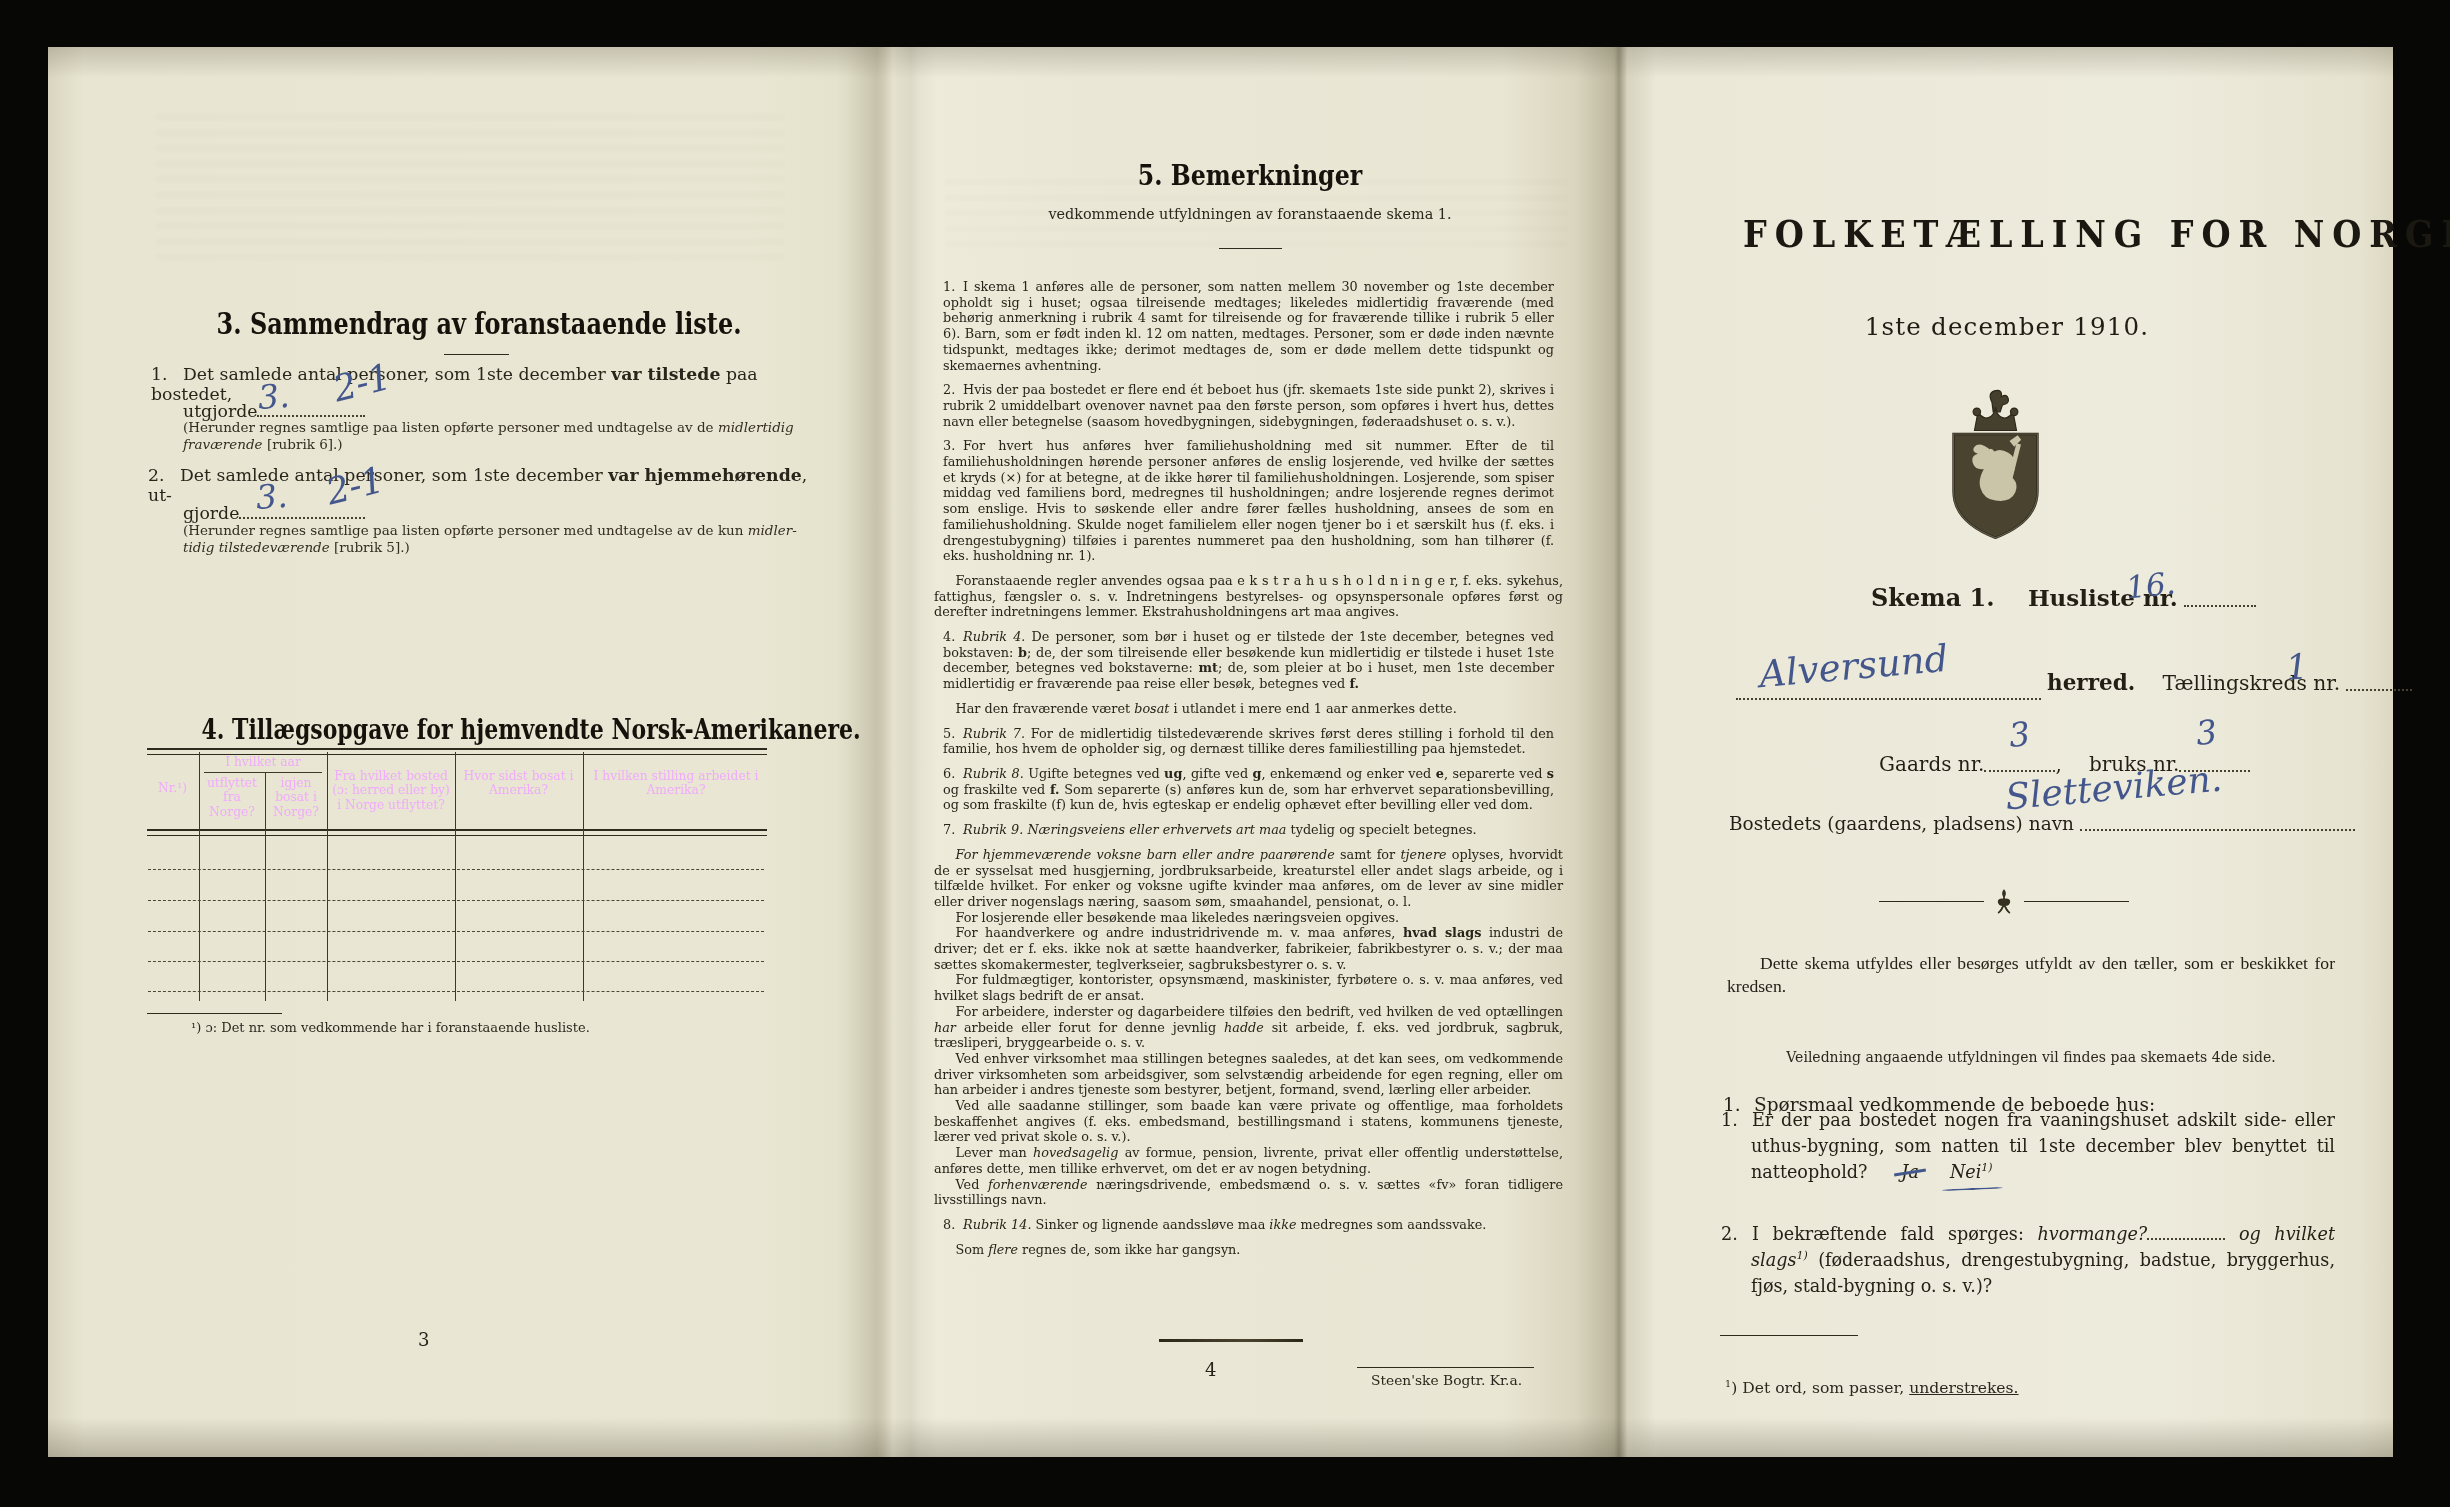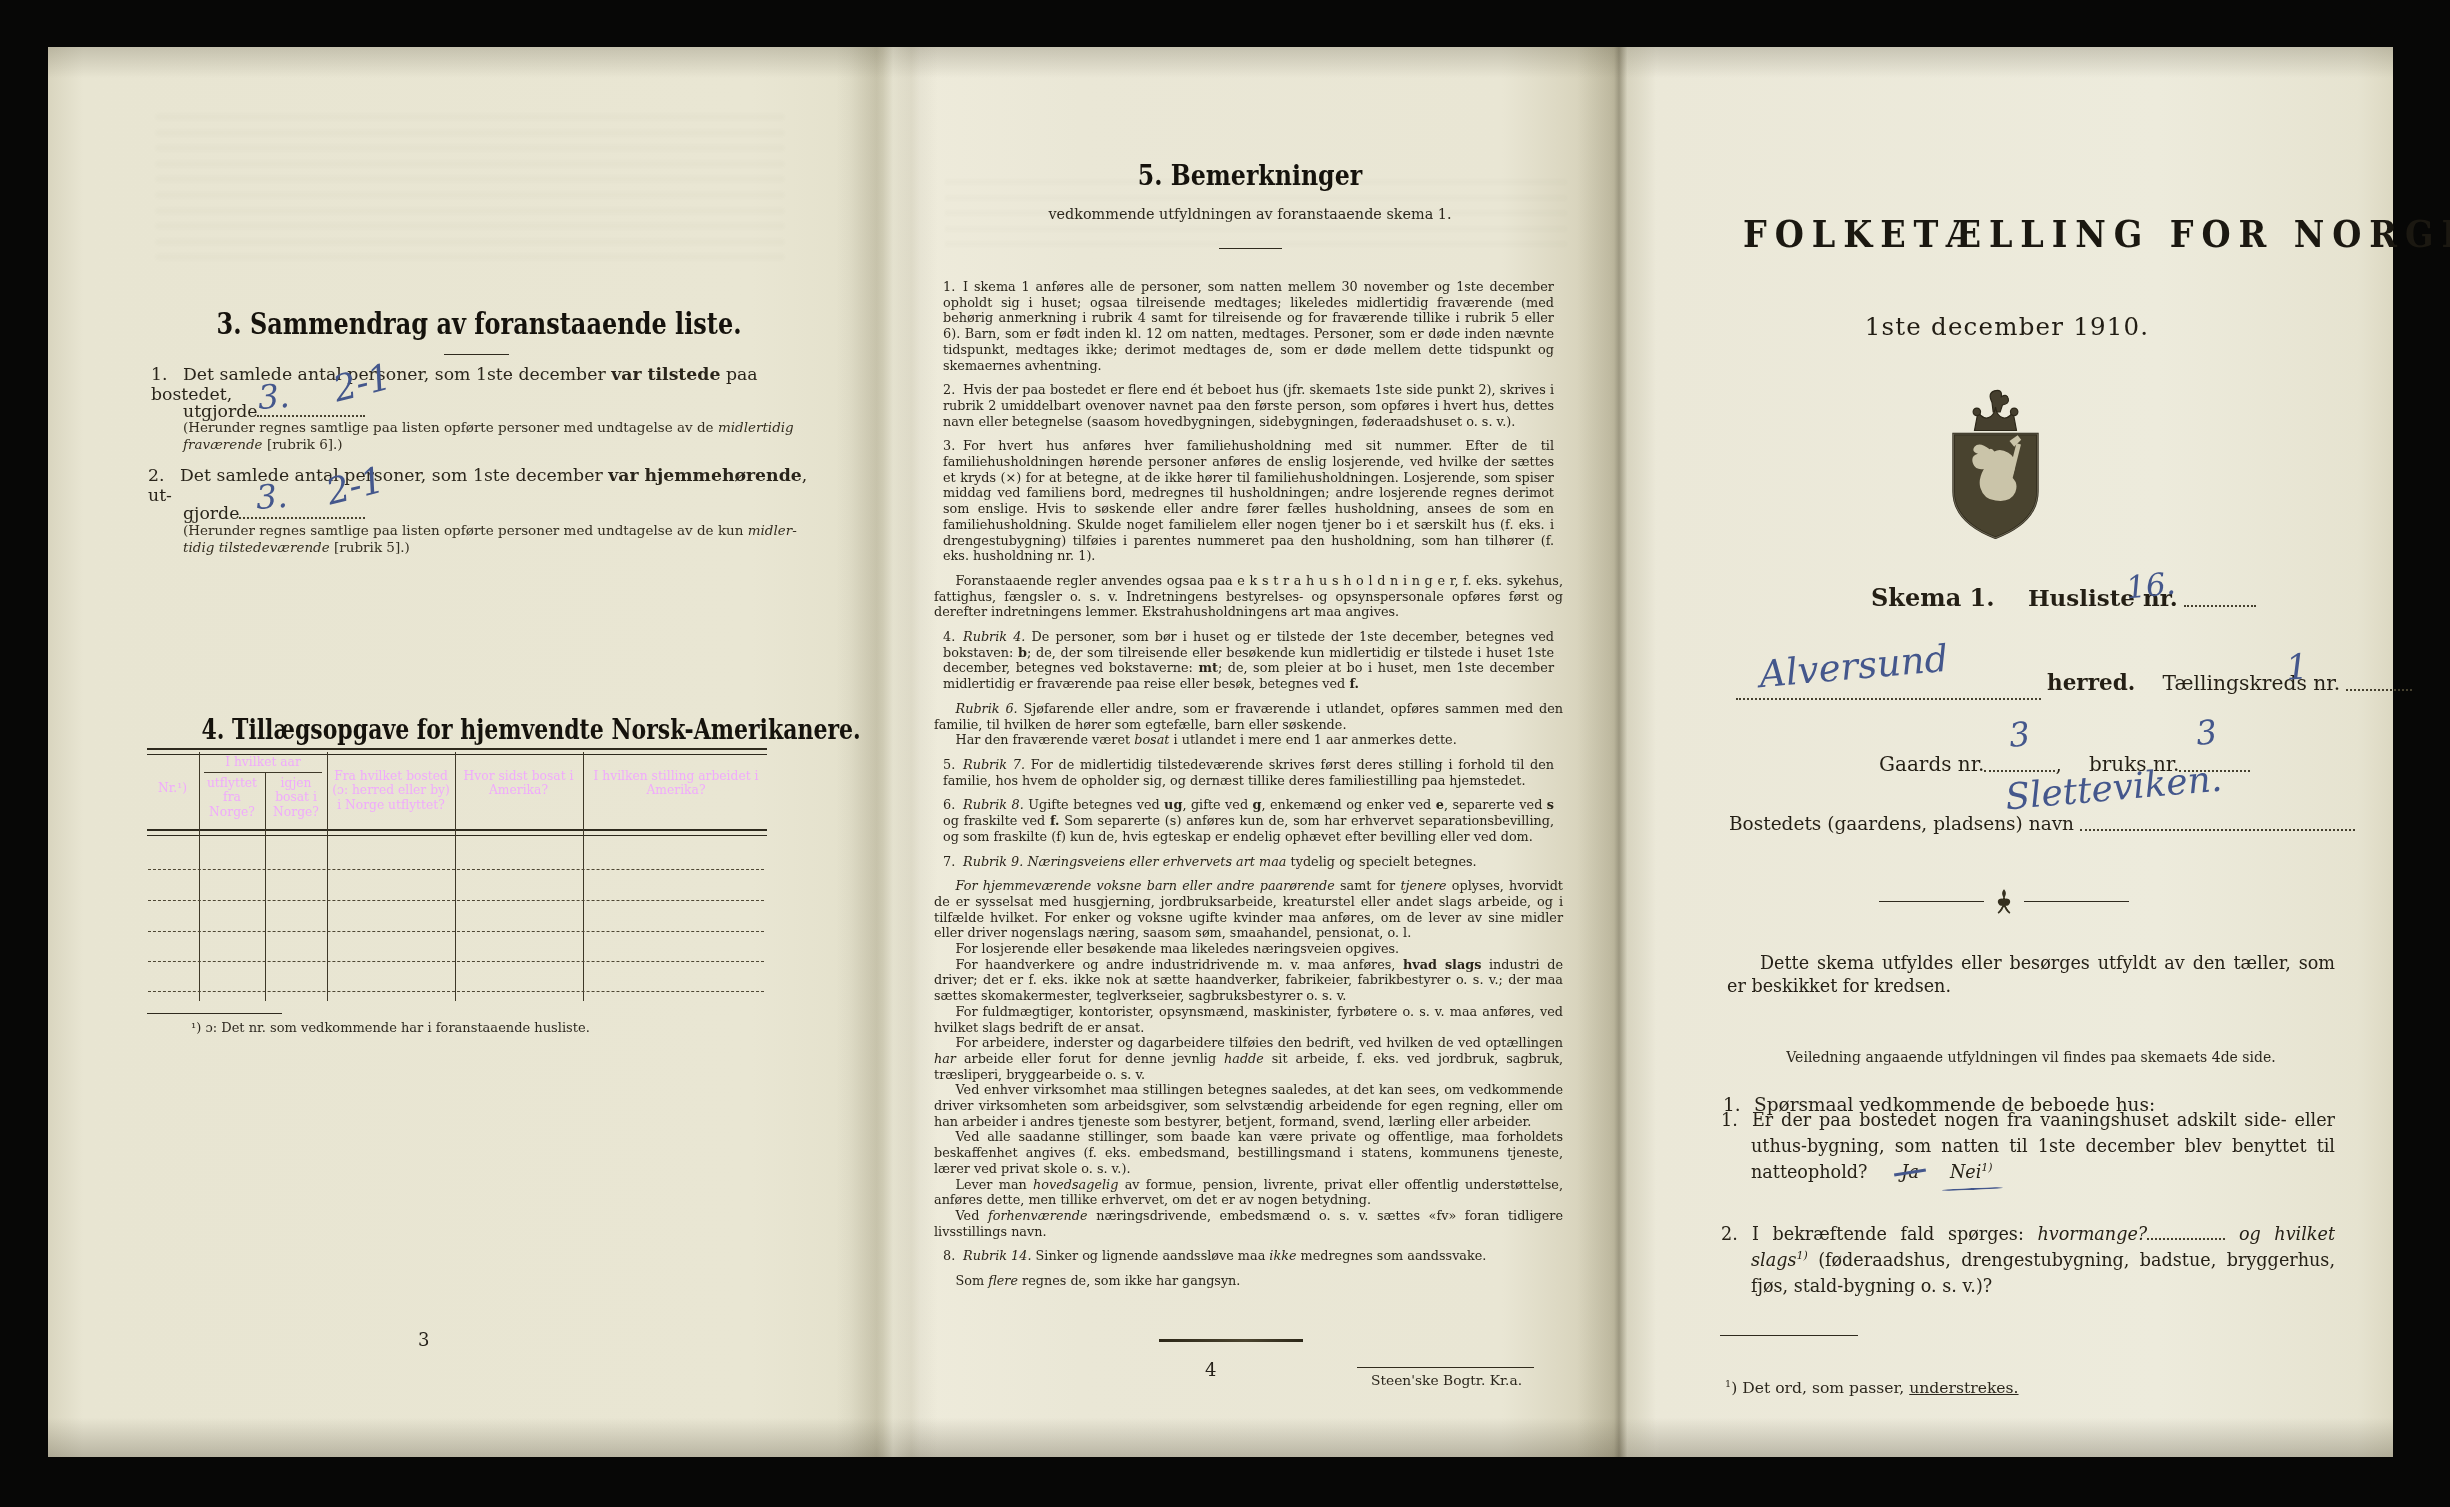--- a/index.html
+++ b/index.html
@@ -154,21 +154,20 @@
       </div>
       <div class="mi">
         <p class="mp0"><span class="mnum">2.</span><span>Hvis der paa bostedet er flere end ét beboet hus (jfr. skemaets 1ste side punkt 2), skrives i rubrik 2 umiddelbart ovenover navnet paa den første person, som opføres i hvert hus, dettes navn eller betegnelse (saasom hovedbygningen, sidebygningen, føderaadshuset o. s. v.).</span></p>
       </div>
       <div class="mi">
         <p class="mp0"><span class="mnum">3.</span><span>For hvert hus anføres hver familiehusholdning med sit nummer.  Efter de til familiehusholdningen hørende personer anføres de enslig losjerende, ved hvilke der sættes et kryds (×) for at betegne, at de ikke hører til familiehusholdningen.  Losjerende, som spiser middag ved familiens bord, medregnes til husholdningen; andre losjerende regnes derimot som enslige. Hvis to søskende eller andre fører fælles husholdning, ansees de som en familiehusholdning. Skulde noget familielem eller nogen tjener bo i et særskilt hus (f. eks. i drengestubygning) tilføies i parentes nummeret paa den husholdning, som han tilhører (f. eks. husholdning nr. 1).</span></p>
         <p class="mpi">Foranstaaende regler anvendes ogsaa paa e k s t r a h u s h o l d n i n g e r, f. eks. sykehus, fattighus, fængsler o. s. v.  Indretningens bestyrelses- og opsynspersonale opføres først og derefter indretningens lemmer.  Ekstrahusholdningens art maa angives.</p>
       </div>
       <div class="mi">
         <p class="mp0"><span class="mnum">4.</span><span><i>Rubrik 4.</i>  De personer, som bør i huset og er tilstede der 1ste december, betegnes ved bokstaven: <b>b</b>;  de, der som tilreisende eller besøkende kun midlertidig er tilstede i huset 1ste december, betegnes ved bokstaverne: <b>mt</b>;  de, som pleier at bo i huset, men 1ste december midlertidig er fraværende paa reise eller besøk, betegnes ved <b>f.</b></span></p>
-        <p class="mpi"><i>Rubrik 6.</i>  Sjøfarende eller andre, som er fraværende i utlandet, opføres sammen med den familie, til hvilken de hører som egtefælle, barn eller søskende.</p>
         <p class="mpi">Har den fraværende været <i>bosat</i> i utlandet i mere end 1 aar anmerkes dette.</p>
       </div>
       <div class="mi">
         <p class="mp0"><span class="mnum">5.</span><span><i>Rubrik 7.</i>  For de midlertidig tilstedeværende skrives først deres stilling i forhold til den familie, hos hvem de opholder sig, og dernæst tillike deres familiestilling paa hjemstedet.</span></p>
       </div>
       <div class="mi">
         <p class="mp0"><span class="mnum">6.</span><span><i>Rubrik 8.</i>  Ugifte betegnes ved <b>ug</b>, gifte ved <b>g</b>, enkemænd og enker ved <b>e</b>, separerte ved <b>s</b> og fraskilte ved <b>f.</b>  Som separerte (s) anføres kun de, som har erhvervet separations­bevilling, og som fraskilte (f) kun de, hvis egteskap er endelig ophævet efter bevilling eller ved dom.</span></p>
       </div>
       <div class="mi">
         <p class="mp0"><span class="mnum">7.</span><span><i>Rubrik 9.  Næringsveiens eller erhvervets art maa</i> tydelig og specielt betegnes.</span></p>
@@ -246,21 +245,21 @@
       <span class="dotted" style="width:275px;position:relative;top:1.2px;"></span>
     </div>
     <div class="hand-big" style="left:2005px;top:767px;font-size:36px;transform:rotate(-5deg);">Sletteviken.</div>
 
     <div class="abs shortrule" style="left:1879px;top:901px;width:105px;border-top-width:1.2px;"></div>
     <svg class="abs" style="left:1991px;top:888px;" width="26" height="27.5" viewBox="0 0 22 23">
       <path d="M11,2 C8,6 13,7 11,11 C9,8 5,10 7,13 C9,16 11,13 11,11 C11,13 13,16 15,13 C17,10 13,8 11,11 C9,7 14,6 11,2 Z M11,13 C10,17 9,19 6,21 M11,13 C12,17 13,19 16,21" fill="#35301f" stroke="#35301f" stroke-width="1.4"></path>
     </svg>
     <div class="abs shortrule" style="left:2024px;top:901px;width:105px;border-top-width:1.2px;"></div>
 
-    <div class="abs rp-body just" style="left:1727px;top:952px;width:608px;text-indent:33px;">Dette skema utfyldes eller besørges utfyldt av den tæller, som er beskikket for kredsen.</div>
+    <div class="abs rp-body just" style="left:1727px;top:952px;width:608px;text-indent:33px;font-family:Liberation Serif, serif;">Dette skema utfyldes eller besørges utfyldt av den tæller, som er beskikket for kredsen.</div>
     <div class="abs ctr rp-small" style="left:1727px;top:1017px;width:608px;">Veiledning angaaende utfyldningen vil findes paa skemaets 4de side.</div>
 
     <div class="abs rp-q" style="left:1723px;top:1064px;width:610px;font-size:18.5px;margin-top:28px;"><span class="qnum">1.</span><span>Spørsmaal vedkommende de beboede hus:</span></div>
 
     <div class="abs rp-q just" style="left:1751px;top:1107px;width:584px;">
       <span class="qnum" style="margin-left:-30px;">1.</span><span>Er der paa bostedet nogen fra vaaningshuset adskilt side- eller uthus-bygning, som natten til 1ste december blev benyttet til natteophold?</span>
       <span style="display:inline-block;width:20.3px;"></span>
       <span class="ja">Ja</span>
       <span style="display:inline-block;width:15.6px;"></span>
       <span class="nei"><span>Nei</span><sup>1)</sup></span>

